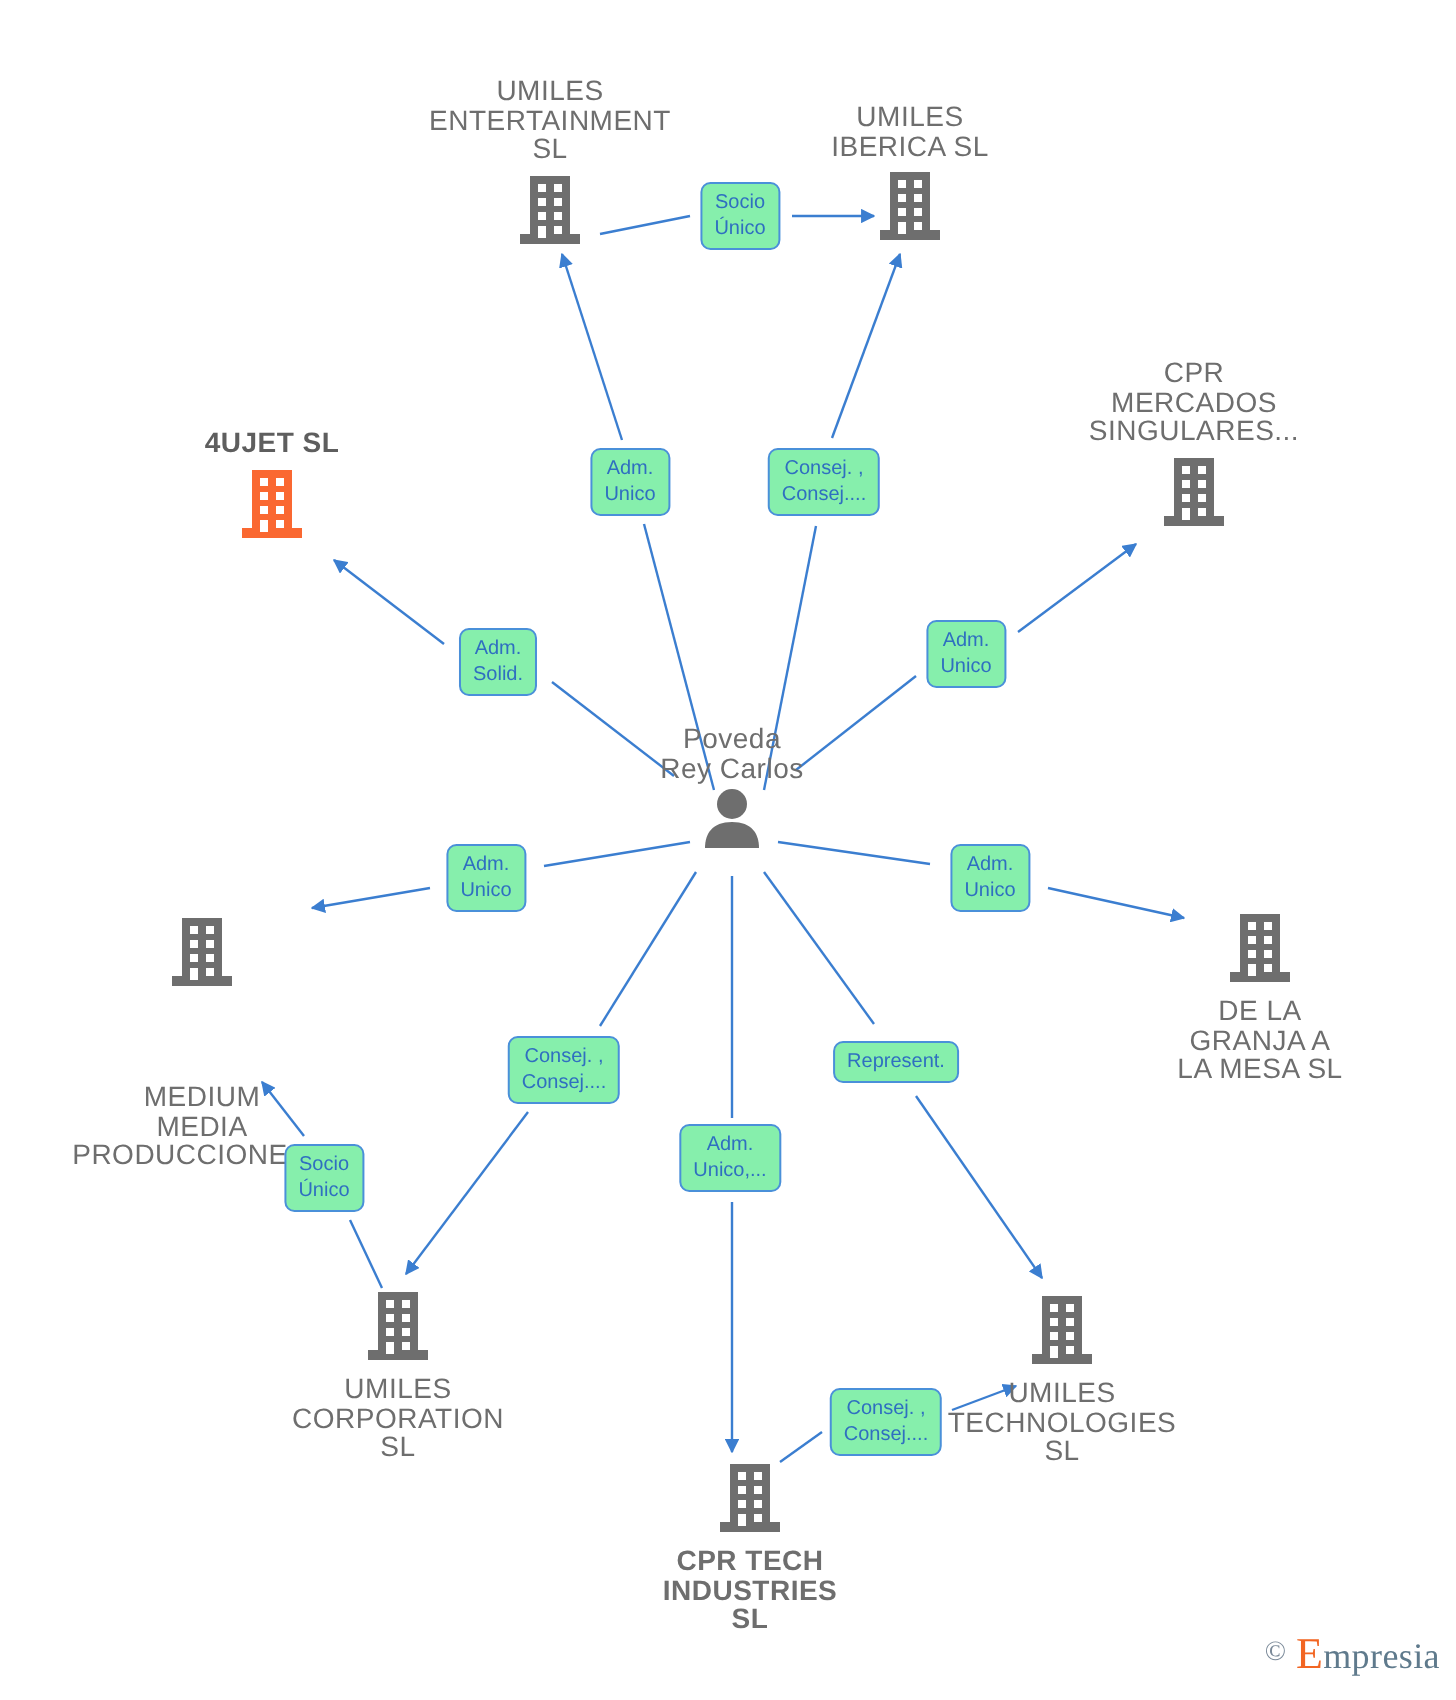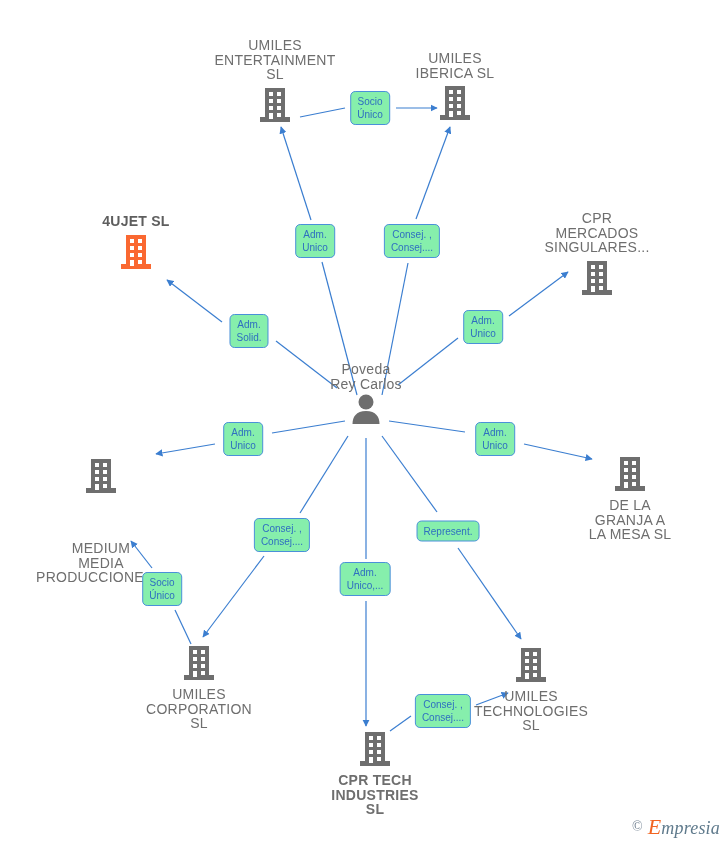--- a/index.html
+++ b/index.html
@@ -72,21 +72,20 @@
     gap:5px;
     font-size:17px;
   }
   #watermark .copy{
     color:#7b8a99;
     font-size:14px;
     font-family:"Liberation Serif", serif;
   }
   #watermark .brand{
     font-family:"Liberation Serif", serif;
-    font-style:italic;
     font-size:18px;
     color:#5f7a8c;
     letter-spacing:.2px;
   }
   #watermark .brand .cap{
     color:#f26522;
     font-size:22px;
   }
 </style>
 </head>
@@ -176,21 +175,21 @@
             <rect x="18" y="13" width="4" height="4"></rect>
           <rect x="10" y="20" width="4" height="4"></rect>
             <rect x="18" y="20" width="4" height="4"></rect>
           <rect x="10" y="27" width="4" height="6"></rect>
             <rect x="18" y="27" width="4" height="4"></rect>
         </g>
       </svg>
     </span>
   </div>
 
-  <div class="node company label-above" style="left:597px; top:179px;margin-top:32px;">
+  <div class="node company label-above" style="left:597px; top:179px;">
     <div class="node-label">CPR
 MERCADOS
 SINGULARES...</div>
     <span class="icon">
       <svg class="bldg" width="32" height="38" viewBox="0 0 32 38">
         <rect x="6" y="2" width="20" height="31" fill="#6e6e6e"></rect>
         <rect x="1" y="31" width="30" height="5" fill="#6e6e6e"></rect>
         <g fill="#ffffff">
           <rect x="10" y="6" width="4" height="4"></rect>
             <rect x="18" y="6" width="4" height="4"></rect>

